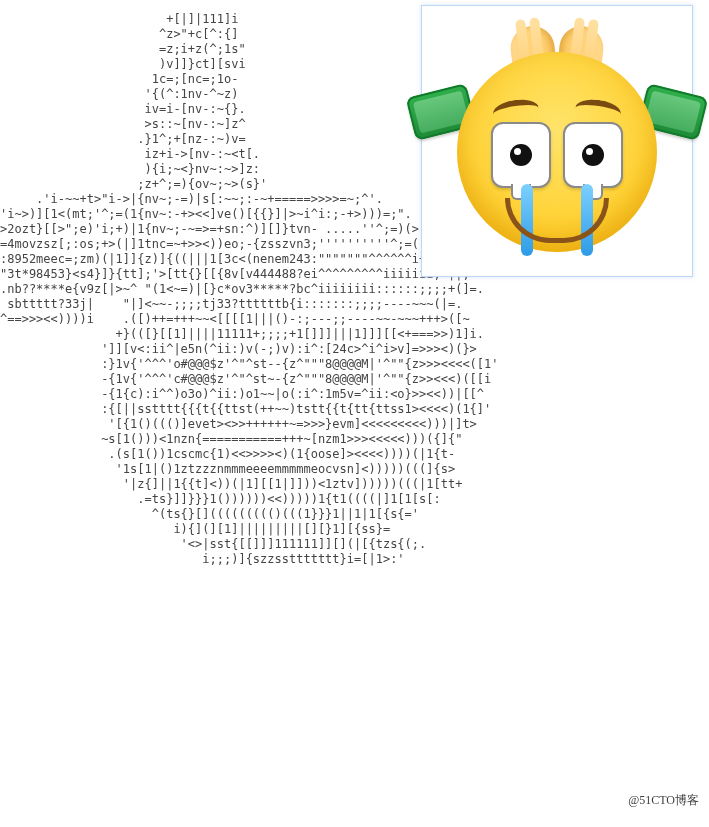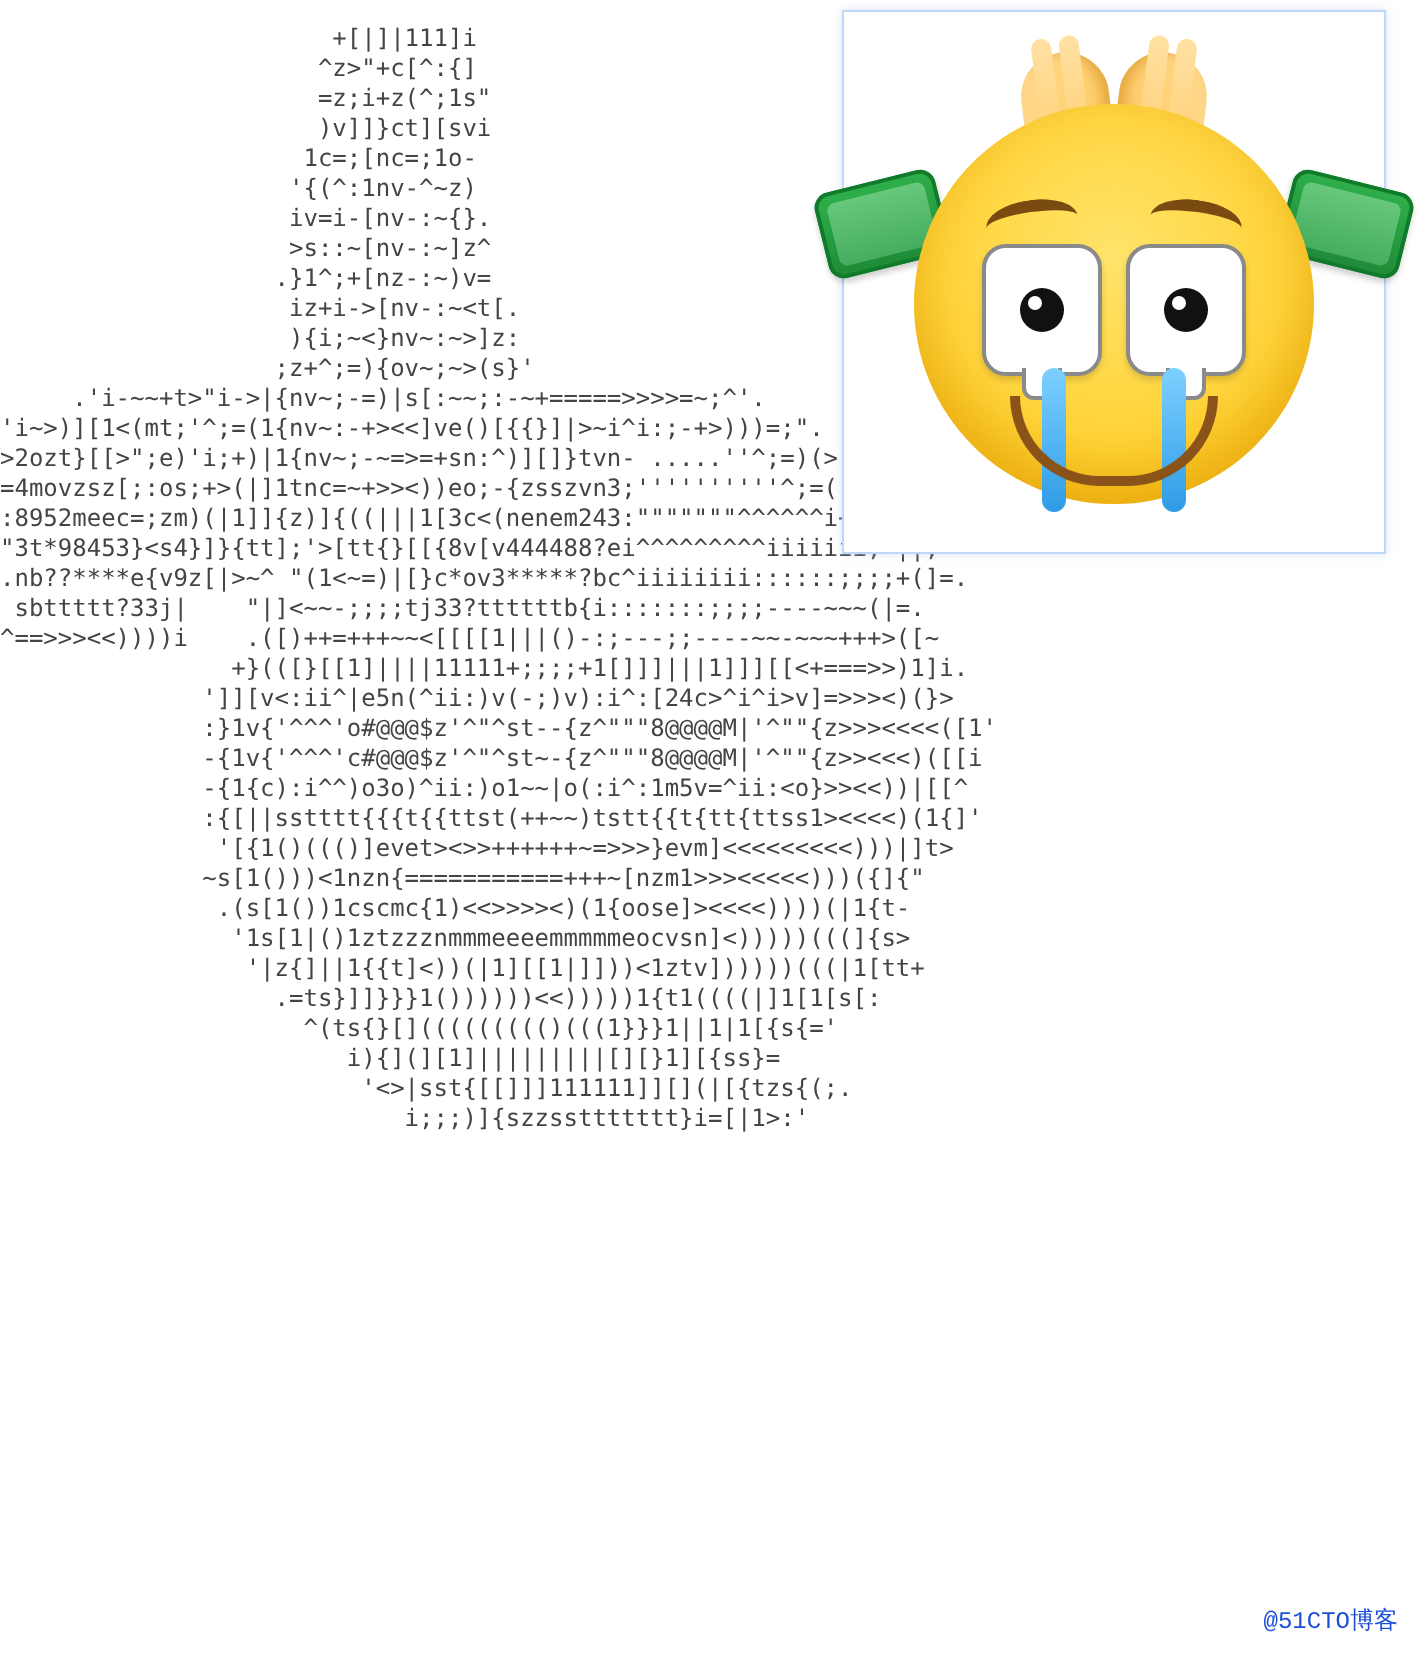--- a/index.html
+++ b/index.html
@@ -1,20 +1,20 @@
 <!DOCTYPE html>
 <html><head>
 <meta charset="utf-8">
 <style>
   html,body{margin:0;padding:0;background:#fff;font-family:"Courier New",Consolas,monospace}
   .canvas{position:relative;width:709px;height:827px;overflow:hidden}
   .ascii{position:absolute;left:0;top:0;width:657px;color:#444;font-size:12px;line-height:15px;white-space:pre;letter-spacing:0}
   .img-box{position:absolute;top:5px;right:16px;width:270px;height:270px;border:1px solid #bcd8f5;background:#fff;box-shadow:0 0 4px rgba(180,200,240,.5)}
   .img-inner{position:relative;width:100%;height:100%}
-  .watermark{position:absolute;right:10px;bottom:8px;color:#1d4ed8;font-size:12px;font-family:Liberation Mono, monospace}
+  .watermark{position:absolute;right:10px;bottom:18px;color:#404040;font-size:12px;font-family:Liberation Serif, serif}
   
   .face{position:absolute;left:50%;top:54%;width:200px;height:200px;transform:translate(-50%,-50%);border-radius:50%;
     background:radial-gradient(circle at 50% 38%,#ffe36a 0%,#ffd43a 55%,#f7b500 100%);
     box-shadow:inset 0 -10px 28px rgba(210,140,0,.45)}
   .brow{position:absolute;width:46px;height:16px;border-radius:50%;border-top:6px solid #7a4b10;background:transparent}
   .brow.l{left:36px;top:48px;transform:rotate(-8deg)}
   .brow.r{right:36px;top:48px;transform:rotate(8deg)}
   .eye-box{position:absolute;width:56px;height:62px;background:#fff;border:2px solid #8a8a8a;border-radius:12px;top:70px;box-shadow:0 2px 3px rgba(0,0,0,.15)}
   .eye-box.l{left:34px}.eye-box.r{right:34px}
   .pupil{position:absolute;width:22px;height:22px;border-radius:50%;background:#111;left:50%;top:50%;transform:translate(-50%,-50%)}

